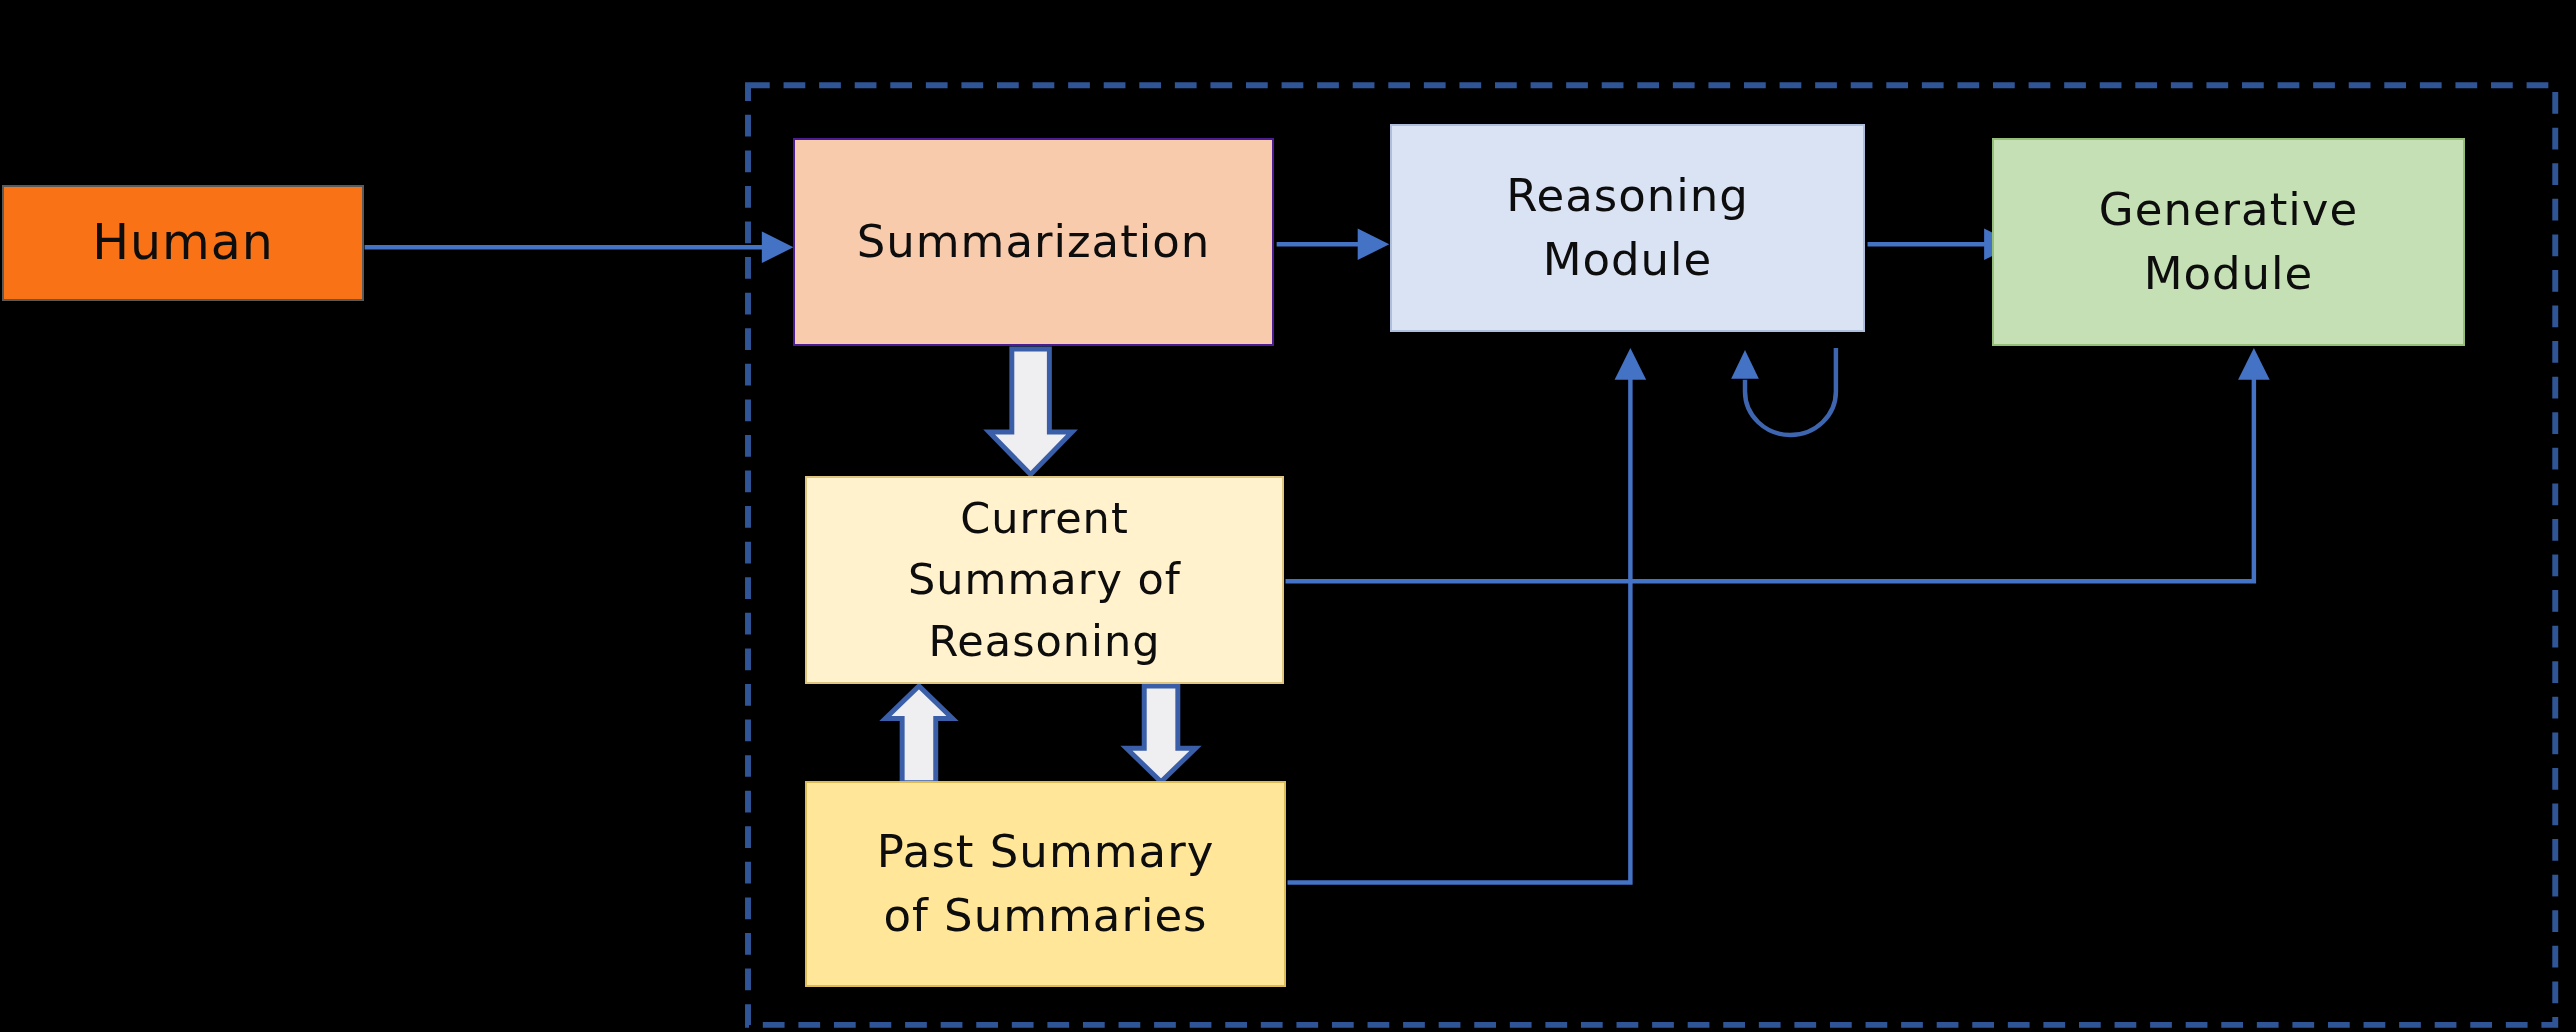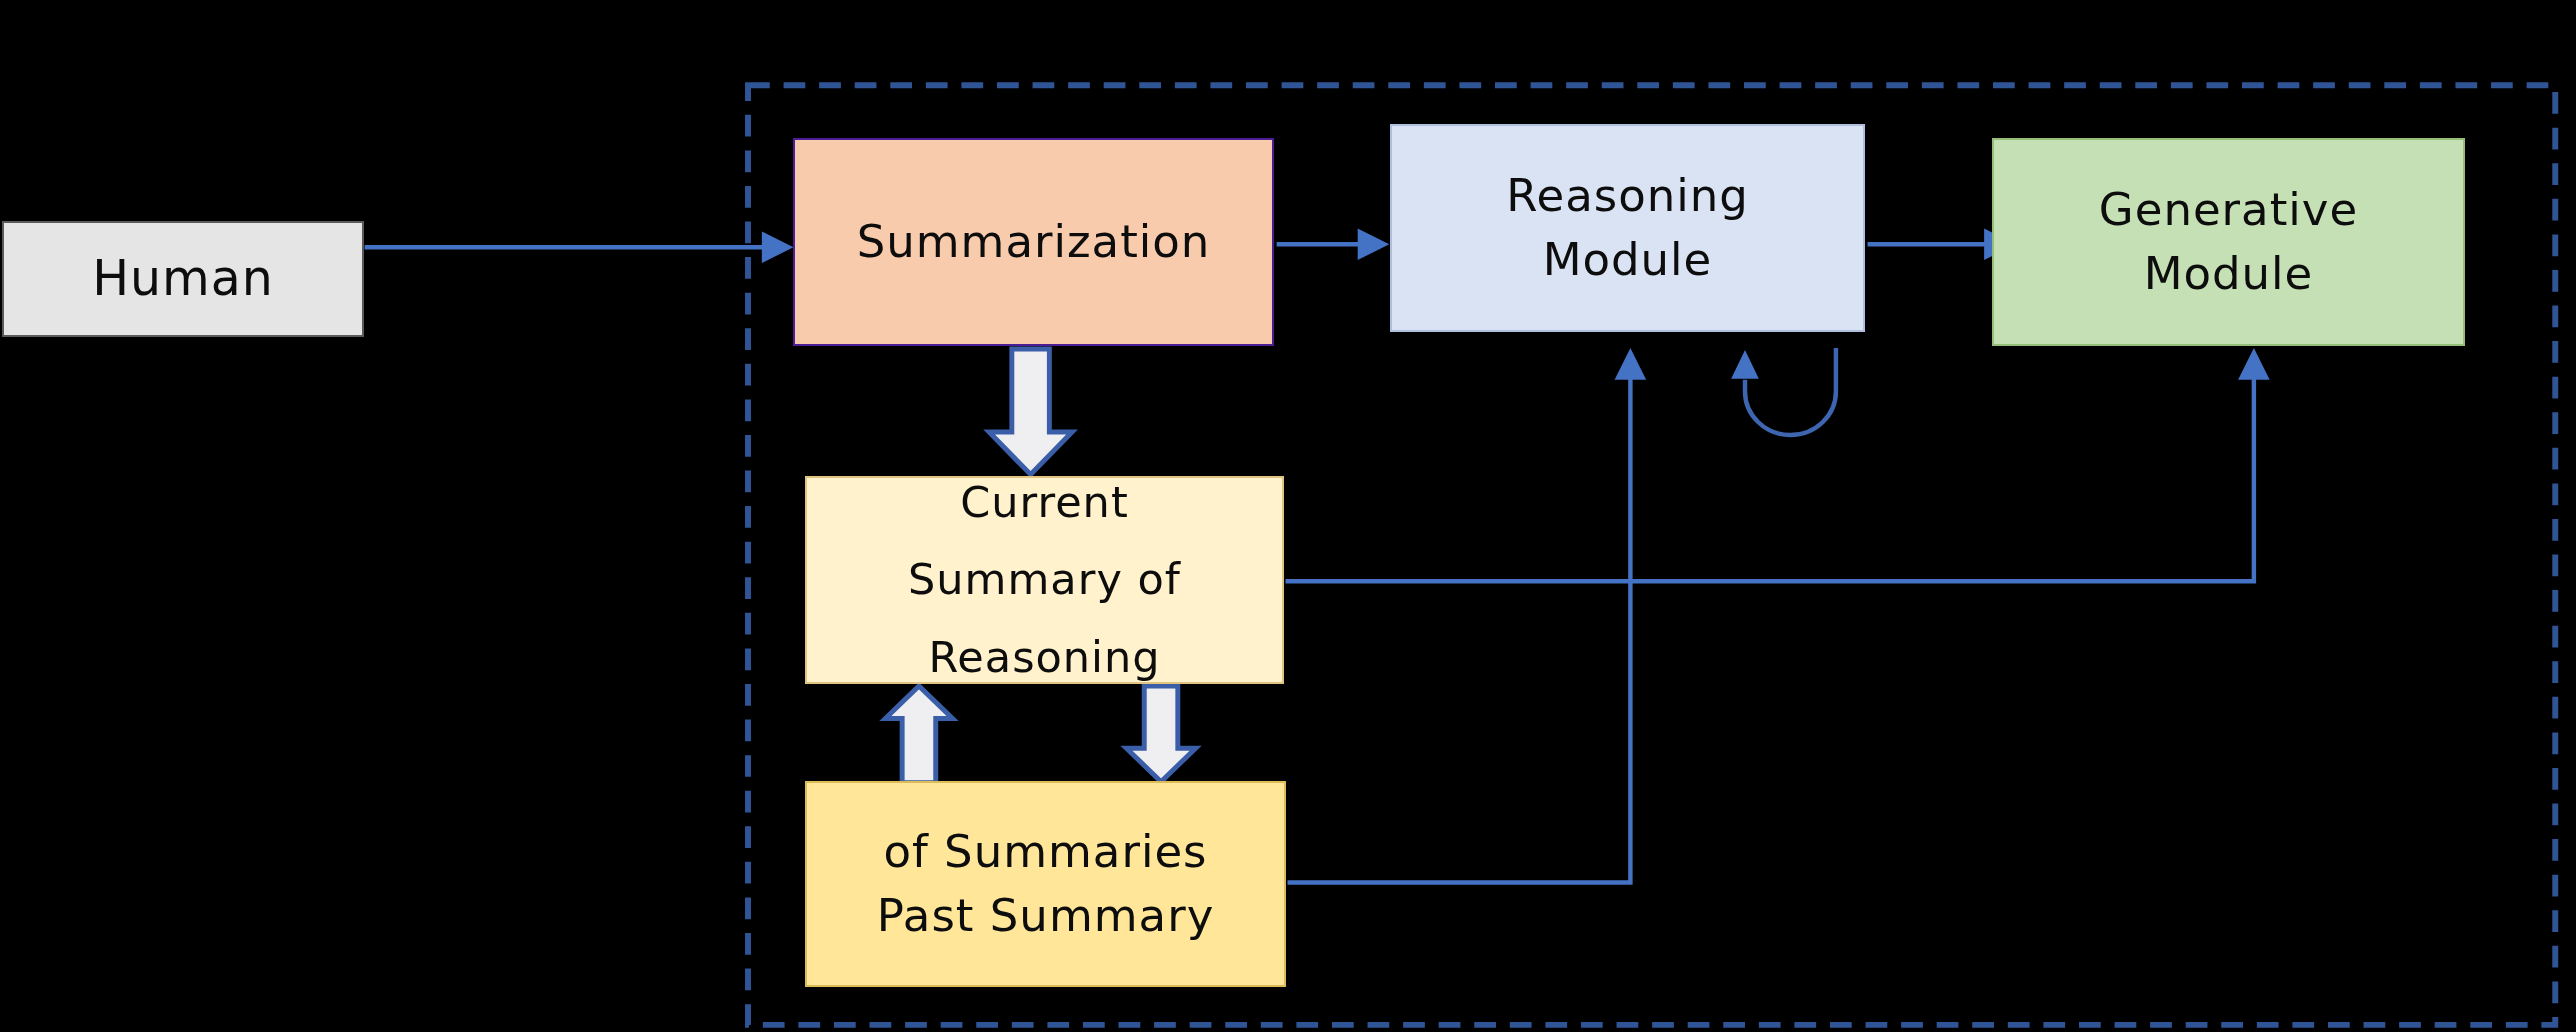--- a/index.html
+++ b/index.html
@@ -68,43 +68,43 @@
       <path d="M1766,354 L1752,383 L1780,383 Z" fill="#4472C4"></path>
     </g>
 
     <path d="M1024,353 H1062 V437 H1085 L1043,480 L1001,437 H1024 Z" fill="#EFEFF1" stroke="#3A5EA8" stroke-width="5"></path>
 
     <path d="M913,792 V727 H896 L930,694 L964,727 H947 V792 Z" fill="#EFEFF1" stroke="#3A5EA8" stroke-width="5"></path>
 
     <path d="M1158,694 V757 H1140 L1175,791 L1210,757 H1192 V694 Z" fill="#EFEFF1" stroke="#3A5EA8" stroke-width="5"></path>
   </svg>
 
-  <div class="node" id="node-human" style="background: #e5e5e5; margin-top: 36px;">
+  <div class="node" id="node-human" style="background: #f97316;">
     <span>Human</span>
   </div>
 
   <div class="node" id="node-summarization" style="background: rgb(248, 203, 173);">
     <span>Summarization</span>
   </div>
 
   <div class="node" id="node-reasoning" style="background: rgb(218, 227, 243);">
     <span>Reasoning</span>
     <span>Module</span>
   </div>
 
   <div class="node" id="node-generative" style="background: rgb(197, 224, 180);">
     <span>Generative</span>
     <span>Module</span>
   </div>
 
-  <div class="node" id="node-current" style="background: rgb(255, 242, 204); gap: 16px;">
+  <div class="node" id="node-current" style="background: rgb(255, 242, 204);">
     <span>Current</span>
     <span>Summary of</span>
     <span>Reasoning</span>
   </div>
 
   <div class="node" id="node-past" style="background: rgb(255, 230, 153);">
+    <span>Past Summary</span>
     <span>of Summaries</span>
-    <span>Past Summary</span>
   </div>
 
 </div>
 
 
 </body></html>

